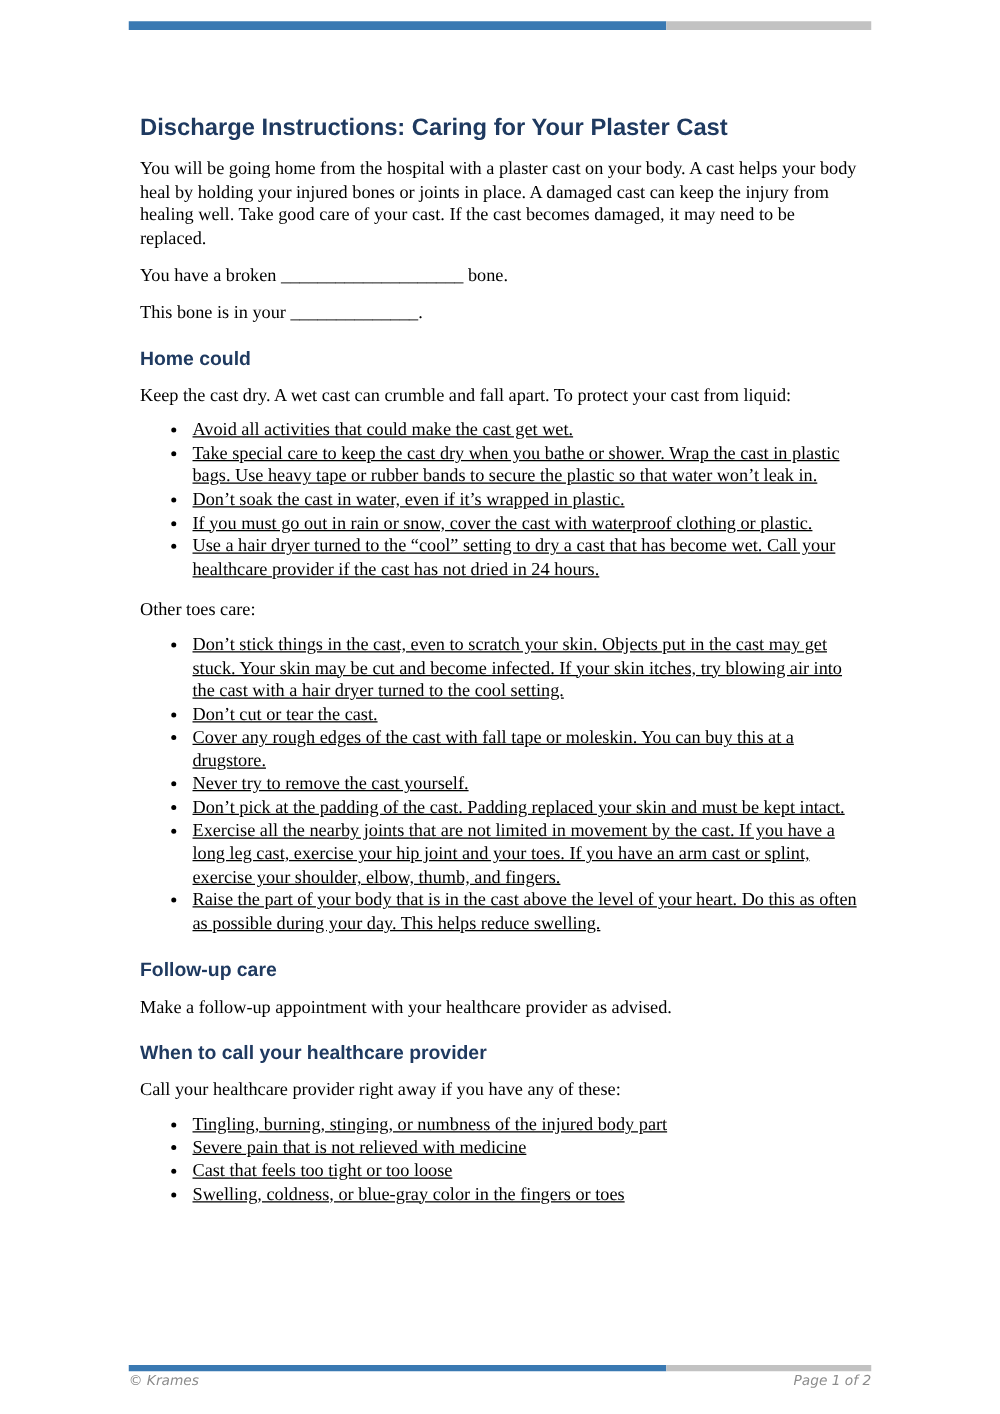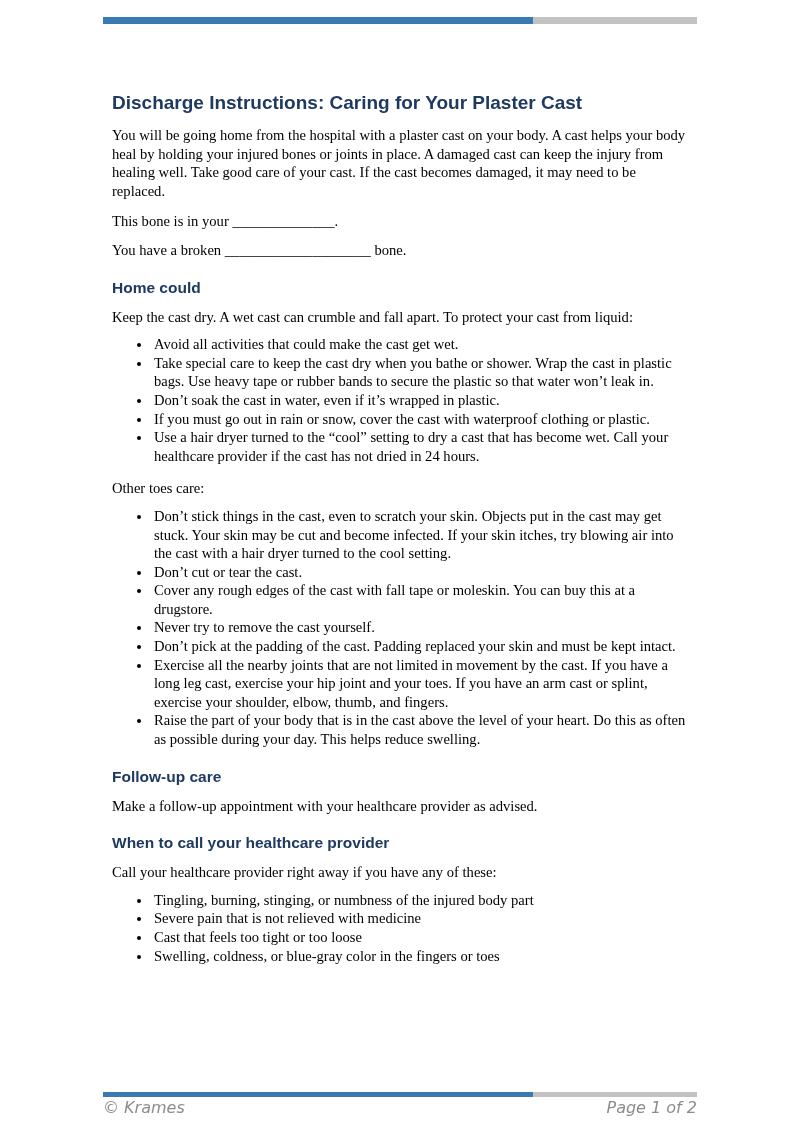--- a/index.html
+++ b/index.html
@@ -46,55 +46,56 @@
     font-weight: bold;
     color: #1f3a60;
     margin: 18px 0 11px 0;
   }
   p { margin: 0 0 12px 0; }
   p.fill-line { margin: 0 0 10px 0; }
   p.lead { margin: 0 0 9px 0; }
   ul.bullet-list {
     margin: 0 0 14px 0;
     padding-left: 40px;
+    text-decoration: underline;
   }
   ul.bullet-list li { margin: 0; padding-left: 2px; }
 
   .footer-meta {
     position: absolute;
     left: 103px;
     width: 594px;
     top: 1098px;
     display: flex;
     justify-content: space-between;
     font-family: "DejaVu Sans", sans-serif;
     font-style: italic;
-    font-size: 16px;
+    font-size: 11px;
     color: #8c8c8c;
   }
 </style>
 </head>
 <body>
 
 <div class="page">
 
   <div class="rule rule-top">
     <div class="blue-seg"></div>
     <div class="gray-seg"></div>
   </div>
 
   <div class="content">
 
     <h1 class="doc-title">Discharge Instructions: Caring for Your Plaster Cast</h1>
 
     <p>You will be going home from the hospital with a plaster cast on your body. A cast helps your body heal by holding your injured bones or joints in place. A damaged cast can keep the injury from healing well. Take good care of your cast. If the cast becomes damaged, it may need to be replaced.</p>
 
+    <p class="fill-line">You have a broken ____________________ bone.</p>
+
     <p class="fill-line">This bone is in your ______________.</p>
-
-    <p class="fill-line">You have a broken ____________________ bone.</p>
 
     <h2 class="section-heading">Home could</h2>
 
     <p class="lead">Keep the cast dry. A wet cast can crumble and fall apart. To protect your cast from liquid:</p>
 
     <ul class="bullet-list">
       <li>Avoid all activities that could make the cast get wet.</li>
       <li>Take special care to keep the cast dry when you bathe or shower. Wrap the cast in plastic bags. Use heavy tape or rubber bands to secure the plastic so that water won’t leak in.</li>
       <li>Don’t soak the cast in water, even if it’s wrapped in plastic.</li>
       <li>If you must go out in rain or snow, cover the cast with waterproof clothing or plastic.</li>

